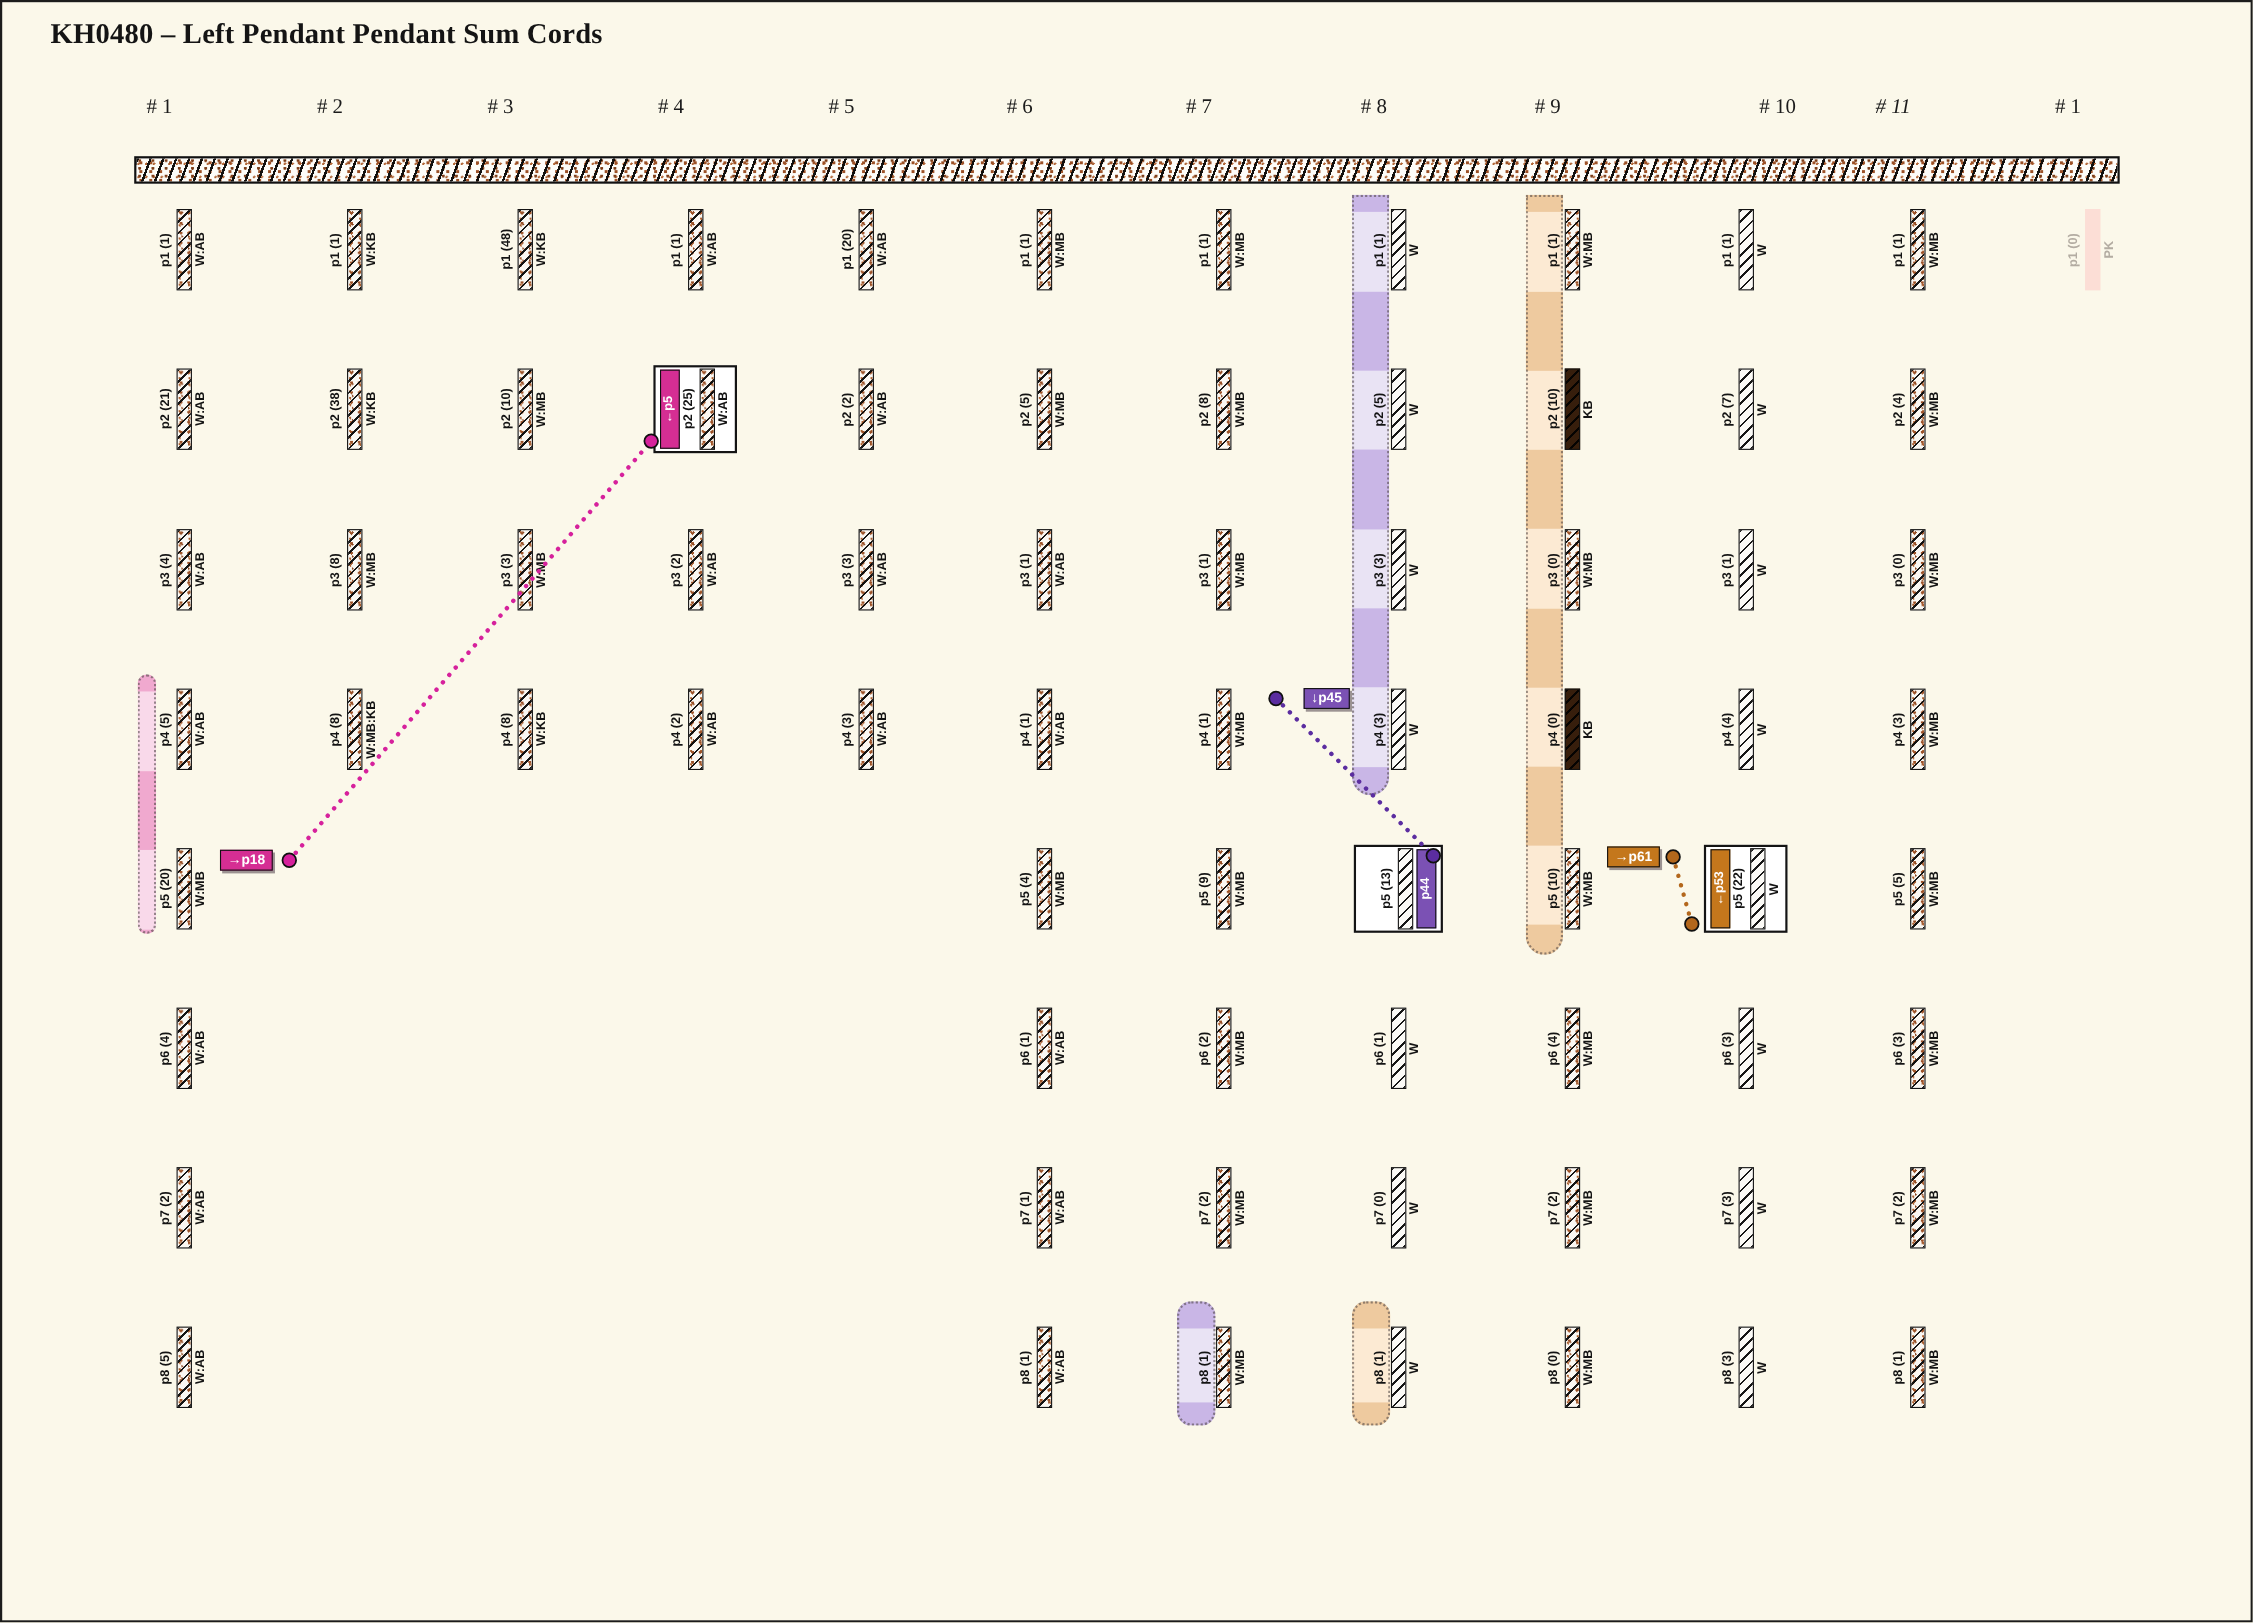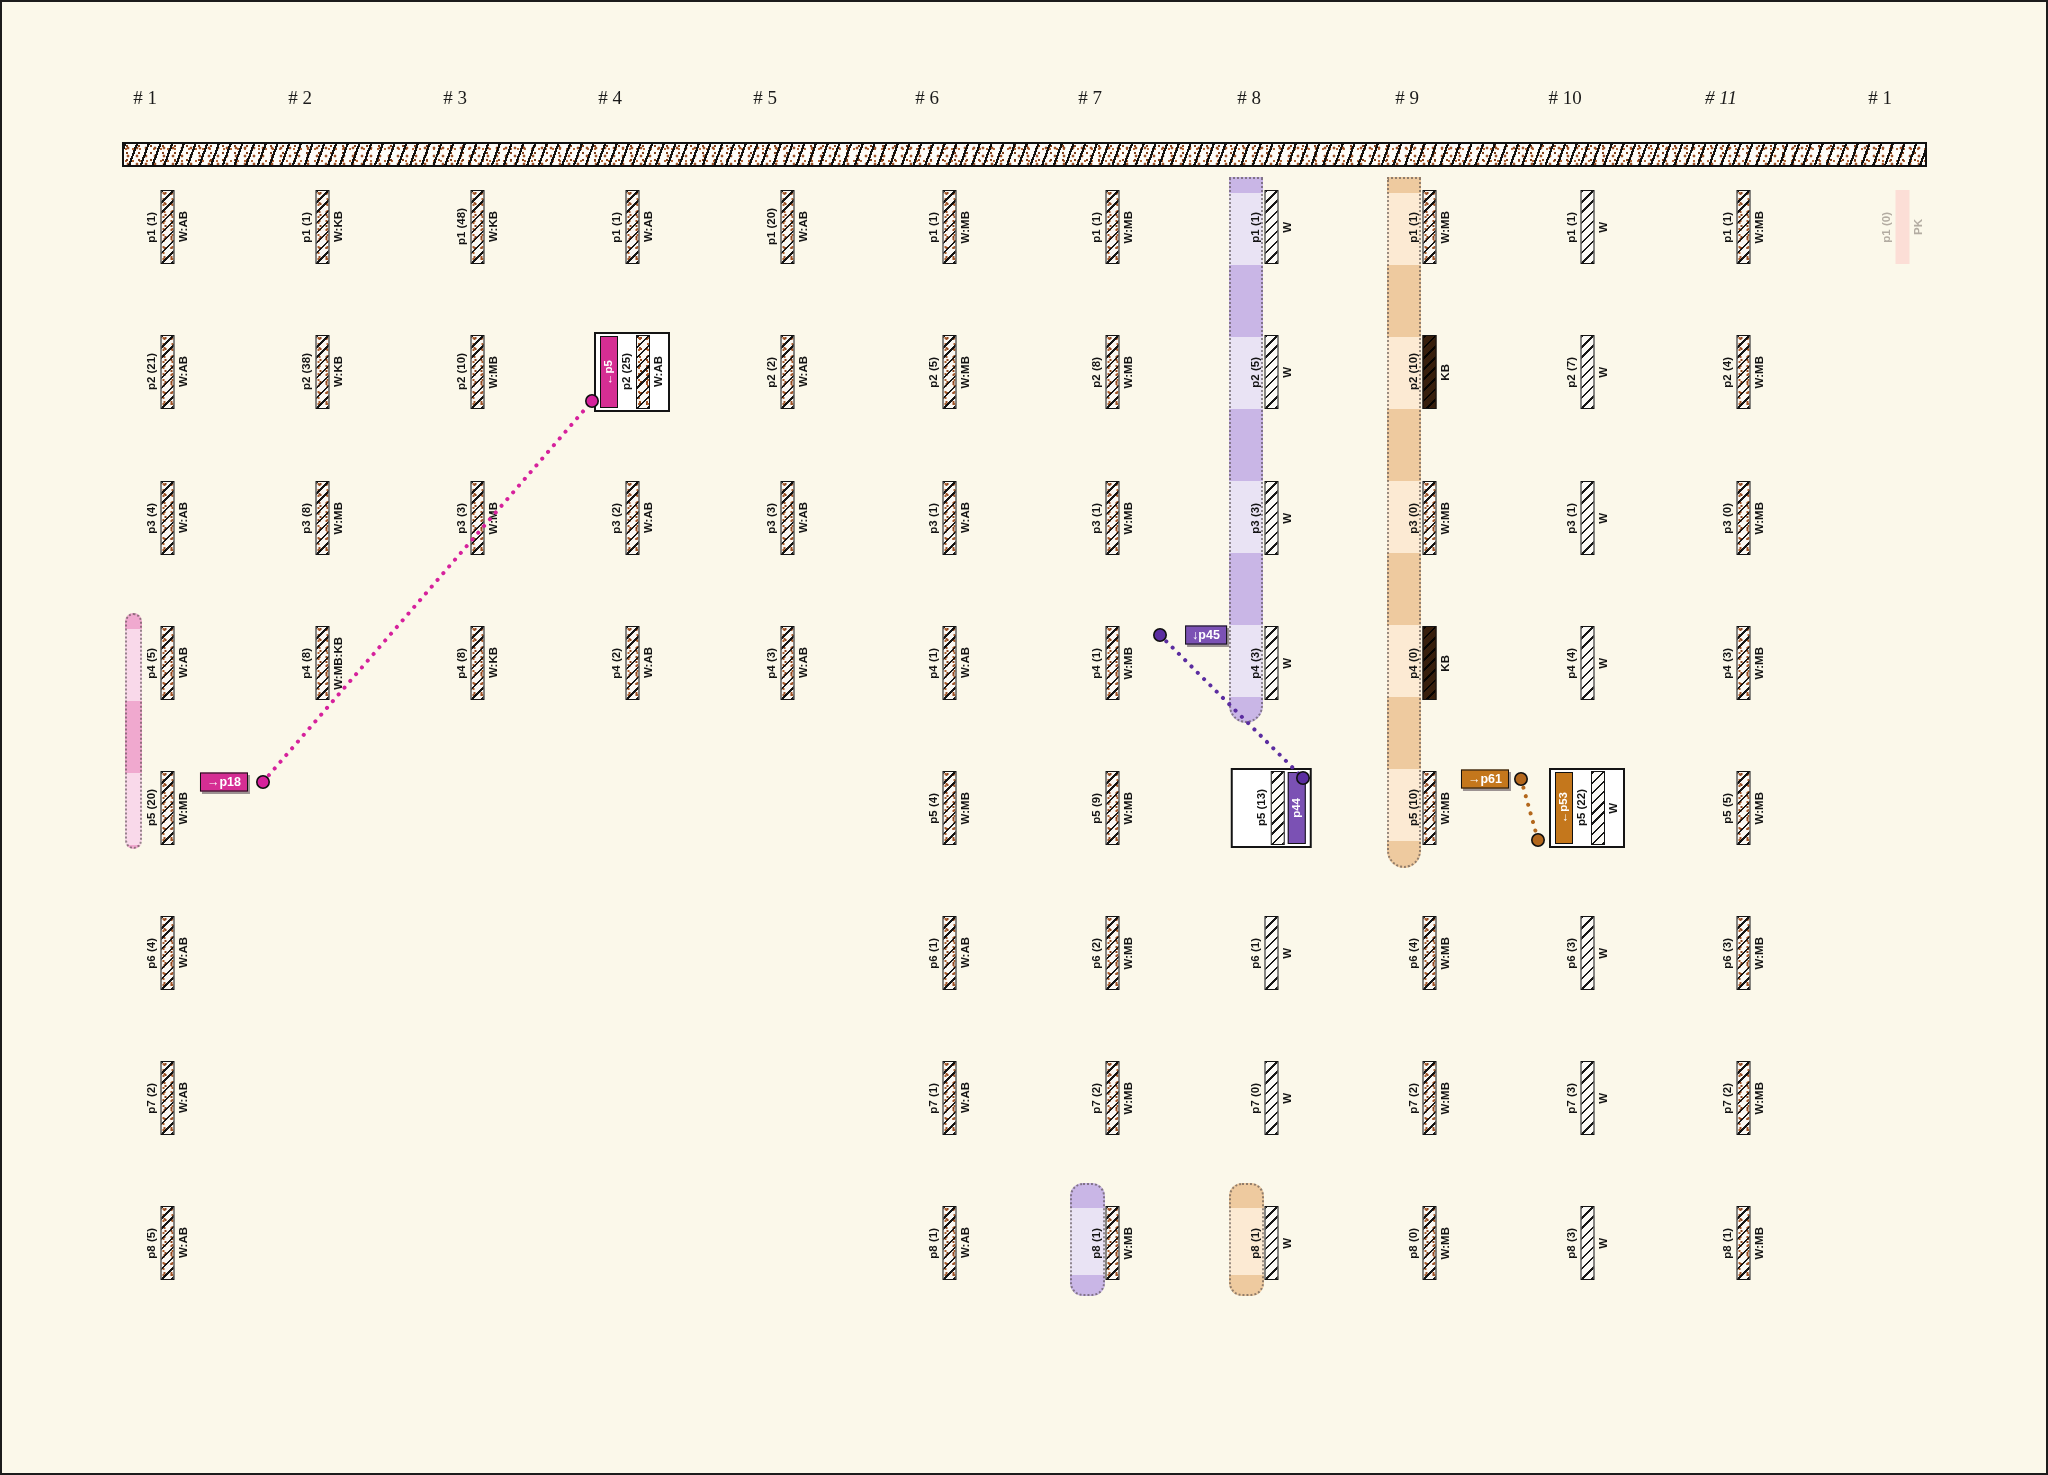--- a/index.html
+++ b/index.html
@@ -68,20 +68,21 @@
   .linklabel{
     position:absolute;transform:translate(-50%,-50%);z-index:4;
     color:#fff;font-weight:bold;font-size:12.5px;line-height:15px;padding:1px 6px;
     border:1.6px solid #111;box-shadow:2px 2.5px 0 rgba(40,25,40,.45);white-space:nowrap;
   }
 </style>
 <title>KH0480 – Left Pendant Pendant Sum Cords</title></head>
 <body>
 
 <div id="canvas">
+  <div class="title">KH0480 – Left Pendant Pendant Sum Cords</div>
   <div id="primary-cord"></div>
   <div id="bands">
       <div class="band" style="left: 123px; top: 611px; width: 17px; height: 236px; border-radius: 9px; background: linear-gradient(rgb(240, 169, 207) 0px, rgb(240, 169, 207) 14px, rgb(249, 217, 234) 14px, rgb(249, 217, 234) 86px, rgb(240, 169, 207) 86px, rgb(240, 169, 207) 158px, rgb(249, 217, 234) 158px, rgb(249, 217, 234) 230px, rgb(240, 169, 207) 230px, rgb(240, 169, 207) 236px);"></div>
       <div class="band" style="left: 1068px; top: 1181px; width: 35px; height: 113px; border-radius: 13px; background: linear-gradient(rgb(201, 182, 230) 0px, rgb(201, 182, 230) 23px, rgb(233, 227, 244) 23px, rgb(233, 227, 244) 90px, rgb(201, 182, 230) 90px, rgb(201, 182, 230) 113px);"></div>
       <div class="band" style="left: 1227px; top: 175px; width: 34px; height: 546px; border-radius: 0px 0px 17px 17px; background: linear-gradient(rgb(201, 182, 230) 0px, rgb(201, 182, 230) 14px, rgb(233, 227, 244) 14px, rgb(233, 227, 244) 86px, rgb(201, 182, 230) 86px, rgb(201, 182, 230) 158px, rgb(233, 227, 244) 158px, rgb(233, 227, 244) 230px, rgb(201, 182, 230) 230px, rgb(201, 182, 230) 302px, rgb(233, 227, 244) 302px, rgb(233, 227, 244) 374px, rgb(201, 182, 230) 374px, rgb(201, 182, 230) 446px, rgb(233, 227, 244) 446px, rgb(233, 227, 244) 518px, rgb(201, 182, 230) 518px, rgb(201, 182, 230) 546px);"></div>
       <div class="band" style="left: 1227px; top: 1181px; width: 35px; height: 113px; border-radius: 13px; background: linear-gradient(rgb(238, 202, 159) 0px, rgb(238, 202, 159) 23px, rgb(252, 234, 211) 23px, rgb(252, 234, 211) 90px, rgb(238, 202, 159) 90px, rgb(238, 202, 159) 113px);"></div>
       <div class="band" style="left: 1385px; top: 175px; width: 34px; height: 691px; border-radius: 0px 0px 17px 17px; background: linear-gradient(rgb(238, 202, 159) 0px, rgb(238, 202, 159) 14px, rgb(252, 234, 211) 14px, rgb(252, 234, 211) 86px, rgb(238, 202, 159) 86px, rgb(238, 202, 159) 158px, rgb(252, 234, 211) 158px, rgb(252, 234, 211) 230px, rgb(238, 202, 159) 230px, rgb(238, 202, 159) 302px, rgb(252, 234, 211) 302px, rgb(252, 234, 211) 374px, rgb(238, 202, 159) 374px, rgb(238, 202, 159) 446px, rgb(252, 234, 211) 446px, rgb(252, 234, 211) 518px, rgb(238, 202, 159) 518px, rgb(238, 202, 159) 590px, rgb(252, 234, 211) 590px, rgb(252, 234, 211) 662px, rgb(238, 202, 159) 662px, rgb(238, 202, 159) 691px);"></div>
     </div>
   <div id="cells">
       <div class="cell" style="left: 165px; top: 225px;">
@@ -477,16 +478,16 @@
     </div>
 <div class="colhead" style="left: 143px; top: 96px;"># 1</div>
     <div class="colhead" style="left: 298px; top: 96px;"># 2</div>
     <div class="colhead" style="left: 453px; top: 96px;"># 3</div>
     <div class="colhead" style="left: 608px; top: 96px;"># 4</div>
     <div class="colhead" style="left: 763px; top: 96px;"># 5</div>
     <div class="colhead" style="left: 925px; top: 96px;"># 6</div>
     <div class="colhead" style="left: 1088px; top: 96px;"># 7</div>
     <div class="colhead" style="left: 1247px; top: 96px;"># 8</div>
     <div class="colhead" style="left: 1405px; top: 96px;"># 9</div>
-    <div class="colhead" style="left: 1563px; top: 96px;"># 10</div>
+    <div class="colhead" style="left: 1614px; top: 96px;"># 10</div>
     <div class="colhead" style="left: 1719px; top: 96px; font-style: italic;"># 11</div>
     <div class="colhead" style="left: 1878px; top: 96px;"># 1</div>
   </div>
 
 </body></html>

